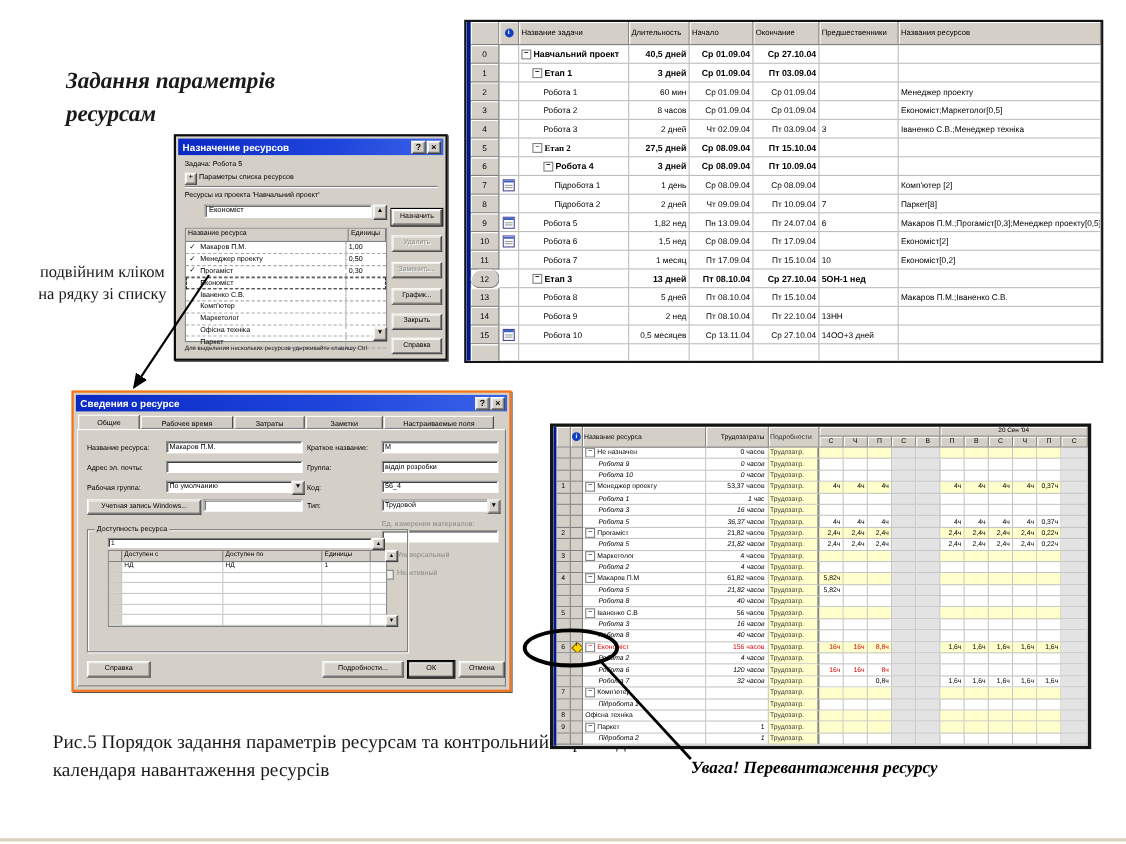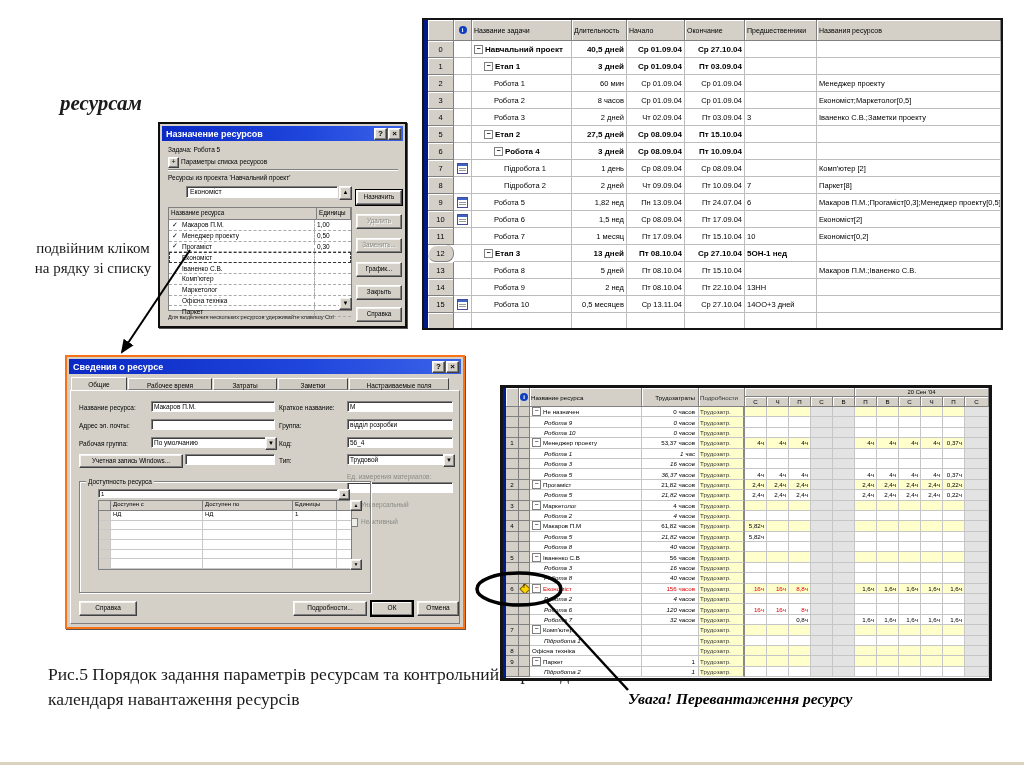--- a/index.html
+++ b/index.html
@@ -117,21 +117,21 @@
 
   
   #overlay{position:absolute;left:0;top:0;width:1024px;height:767px;pointer-events:none;z-index:50;}
 </style>
 </head>
 <body>
 
 <div id="slide">
 
   <div id="slide-title">
-    <br>
+    <span>Задання параметрів</span><br>
     <span>ресурсам</span>
   </div>
   <div id="left-note">подвійним кліком на рядку зі списку</div>
   <div id="caption">Рис.5   Порядок задання параметрів ресурсам та контрольний перегляд календаря навантаження ресурсів</div>
   <div id="warning-note">Увага!  Перевантаження ресурсу</div>
   <div id="bottom-strip"></div>
 
   <div id="gantt-panel">
     <div id="gantt-strip"></div>
     <div id="gantt-table">
@@ -188,26 +188,26 @@
           <div class="g-cell " style="width: 180px; flex: 1 1 0%;">Економіст;Маркетолог[0,5]</div>
         </div>
         <div class="g-row">
           <div class="g-cell g-idcell" style="width: 26px; flex: 0 0 auto;">4</div>
           <div class="g-cell" style="width: 18px; flex: 0 0 auto; justify-content: center;"></div>
           <div class="g-cell" style="width: 100px; flex: 0 0 auto; padding-left: 22px;">Робота 3</div>
           <div class="g-cell num" style="width: 55px; flex: 0 0 auto;">2 дней</div>
           <div class="g-cell num" style="width: 58px; flex: 0 0 auto;">Чт 02.09.04</div>
           <div class="g-cell num" style="width: 60px; flex: 0 0 auto;">Пт 03.09.04</div>
           <div class="g-cell " style="width: 72px; flex: 0 0 auto;">3</div>
-          <div class="g-cell " style="width: 180px; flex: 1 1 0%;">Іваненко С.В.;Заметки проекту</div>
+          <div class="g-cell " style="width: 180px; flex: 1 1 0%;">Іваненко С.В.;Менеджер техніка</div>
         </div>
         <div class="g-row">
           <div class="g-cell g-idcell" style="width: 26px; flex: 0 0 auto;">5</div>
           <div class="g-cell" style="width: 18px; flex: 0 0 auto; justify-content: center;"></div>
-          <div class="g-cell g-bold" style="width: 100px; flex: 0 0 auto; padding-left: 12px;"><div class="collapse-box">−</div>Етап 2</div>
+          <div class="g-cell g-bold" style="width: 100px; flex: 0 0 auto; padding-left: 12px; font-family: Liberation Serif, serif;"><div class="collapse-box">−</div>Етап 2</div>
           <div class="g-cell num g-bold" style="width: 55px; flex: 0 0 auto;">27,5 дней</div>
           <div class="g-cell num g-bold" style="width: 58px; flex: 0 0 auto;">Ср 08.09.04</div>
           <div class="g-cell num g-bold" style="width: 60px; flex: 0 0 auto;">Пт 15.10.04</div>
           <div class="g-cell  g-bold" style="width: 72px; flex: 0 0 auto;"></div>
           <div class="g-cell  g-bold" style="width: 180px; flex: 1 1 0%;"></div>
         </div>
         <div class="g-row">
           <div class="g-cell g-idcell" style="width: 26px; flex: 0 0 auto;">6</div>
           <div class="g-cell" style="width: 18px; flex: 0 0 auto; justify-content: center;"></div>
           <div class="g-cell g-bold" style="width: 100px; flex: 0 0 auto; padding-left: 22px;"><div class="collapse-box">−</div>Робота 4</div>

